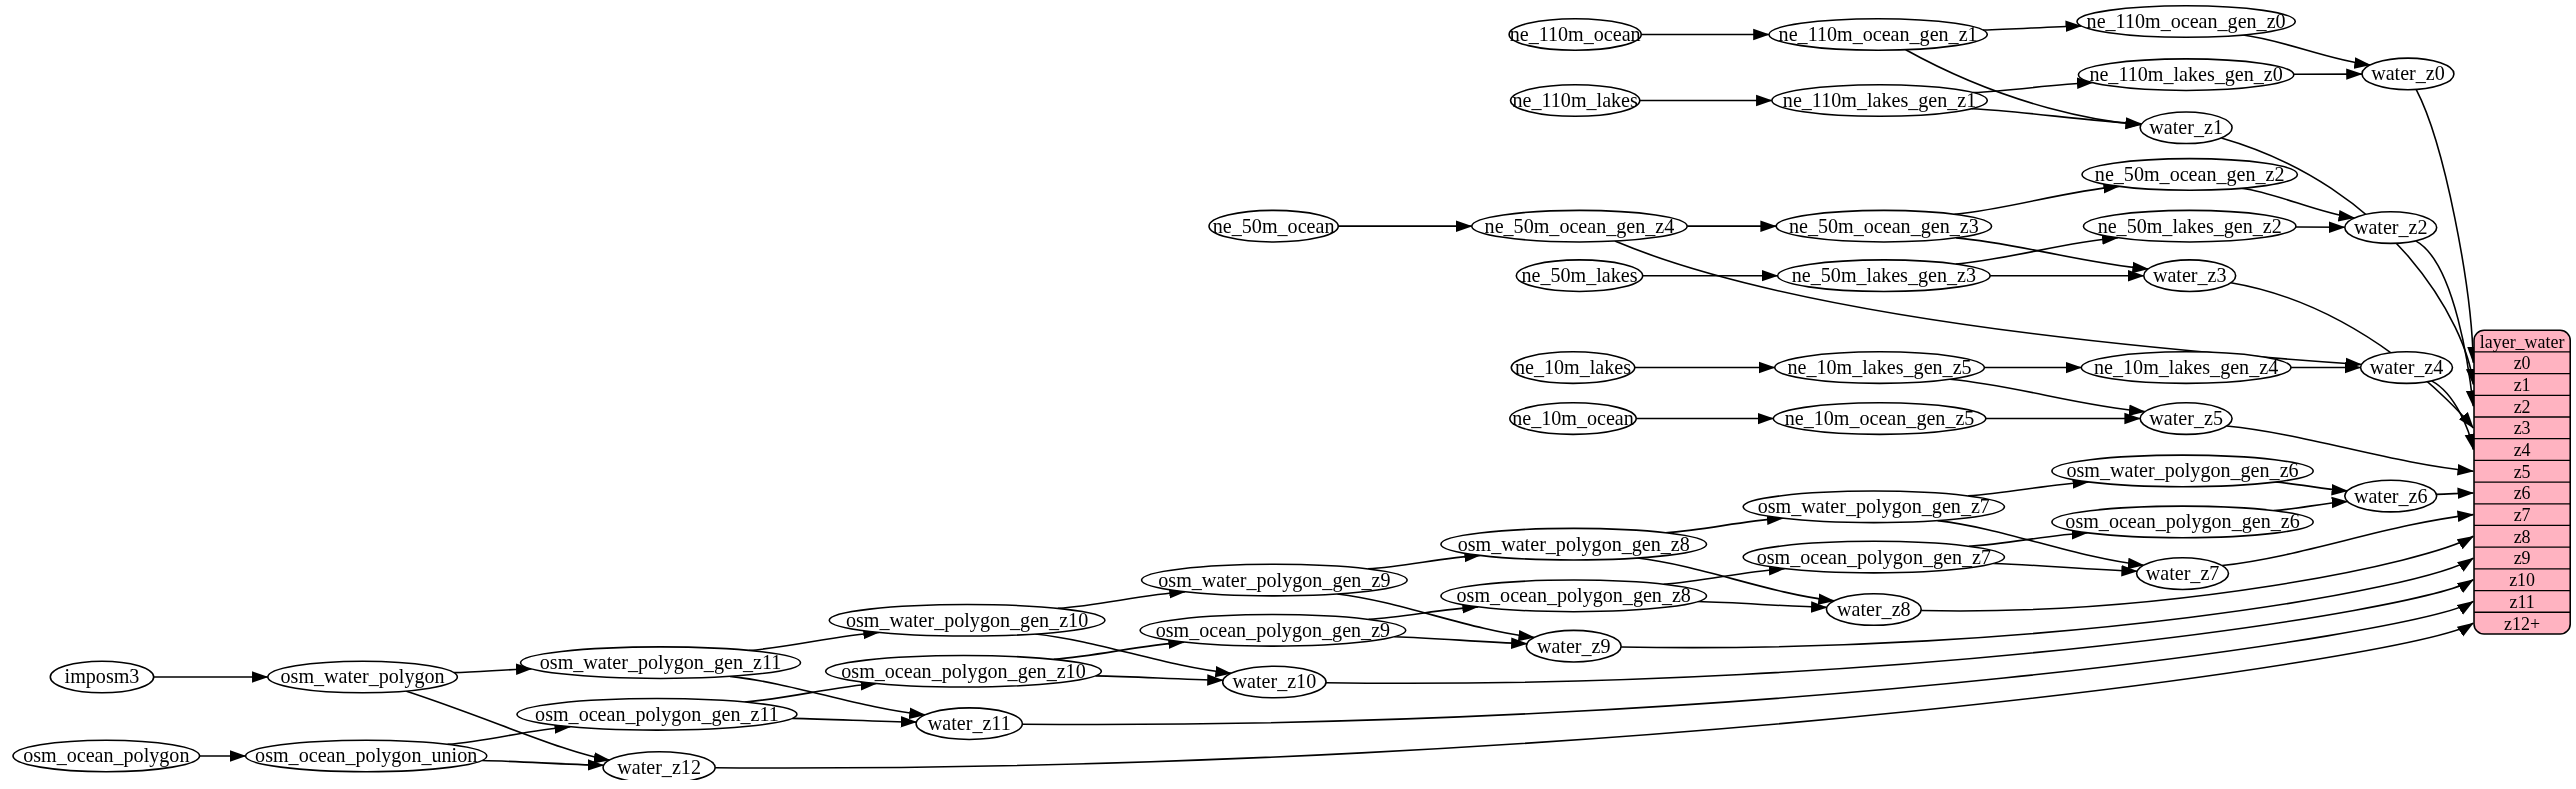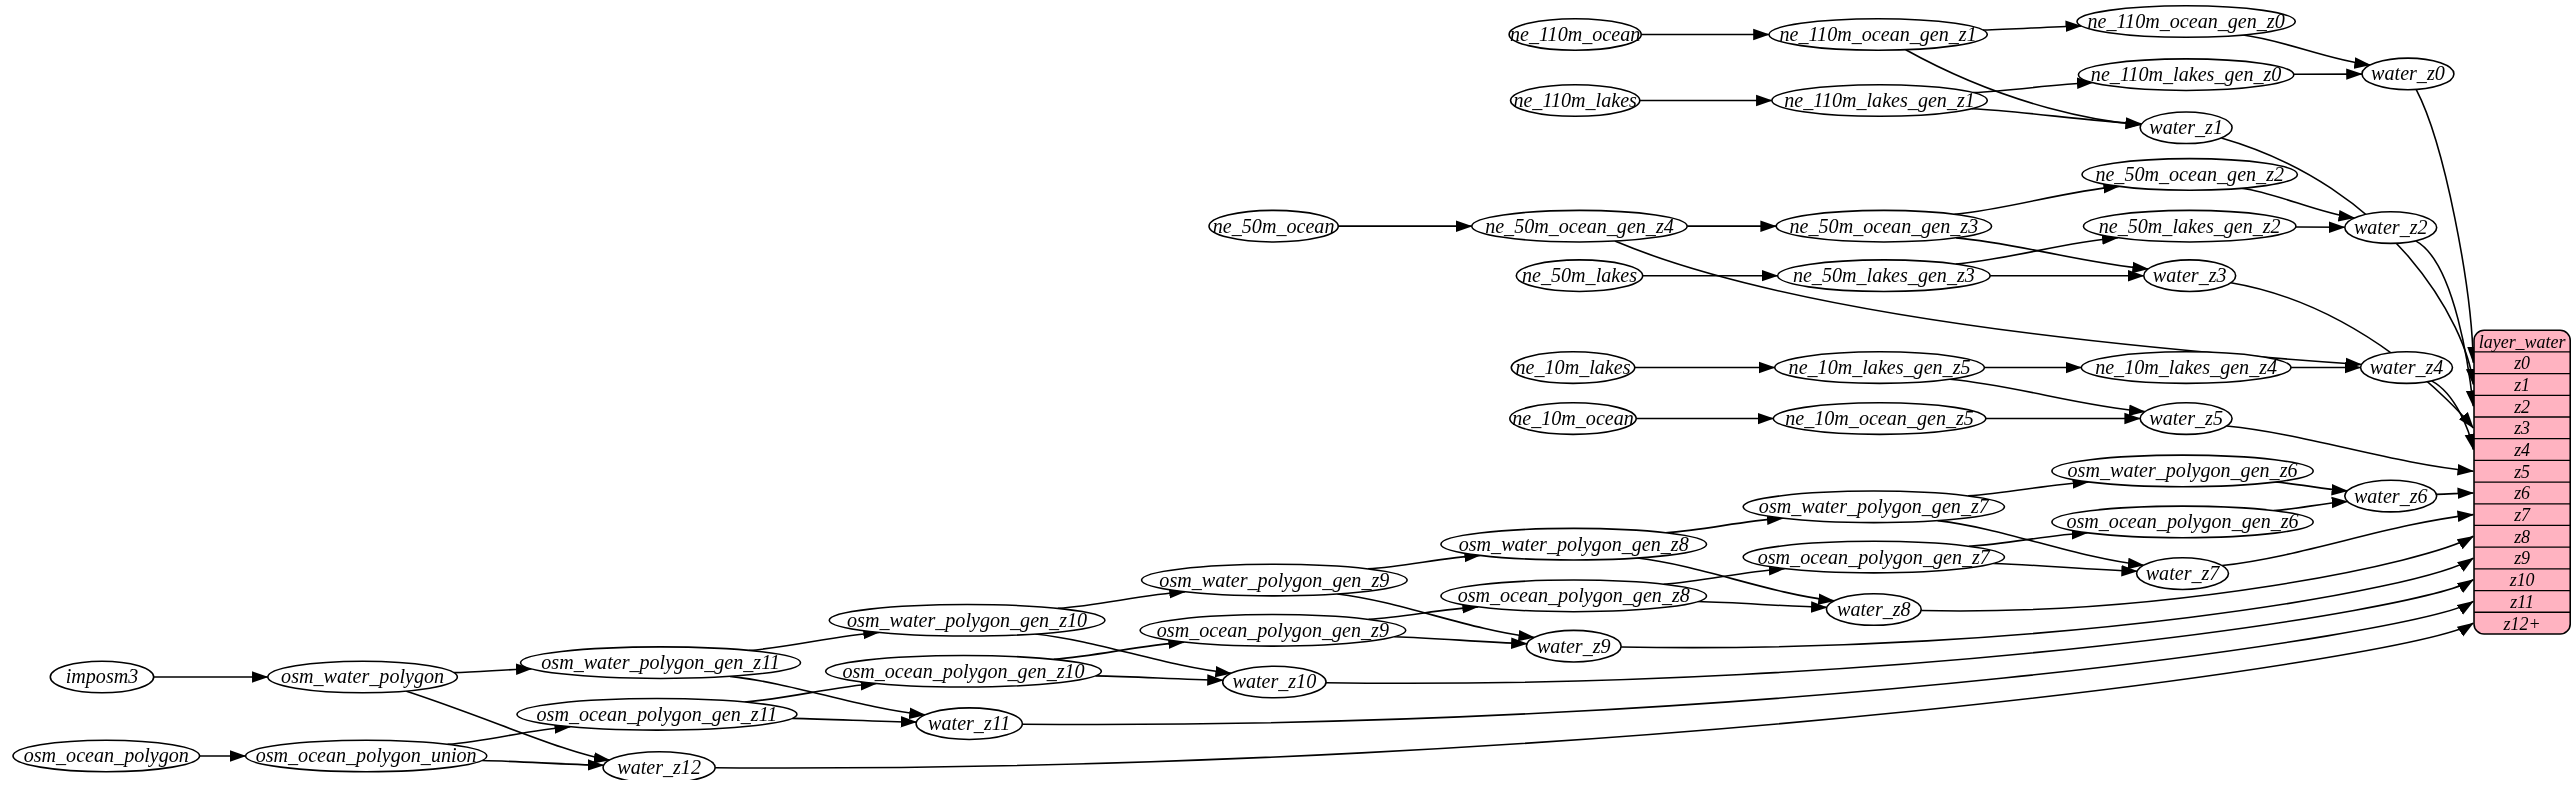--- a/index.html
+++ b/index.html
@@ -8,21 +8,20 @@
     background: #ffffff;
     width: 2576px;
     height: 789px;
     font-family: "Liberation Serif", "DejaVu Serif", serif;
   }
   #canvas-wrap {
     position: relative;
     width: 2576px;
     height: 780px;
     overflow: hidden;
-    font-style: italic;
   }
   svg#graph {
     display: block;
     width: 2576px;
     height: 789px;
   }
   .node-shape {
     fill: #ffffff;
     stroke: #000000;
     stroke-width: 2.2;

